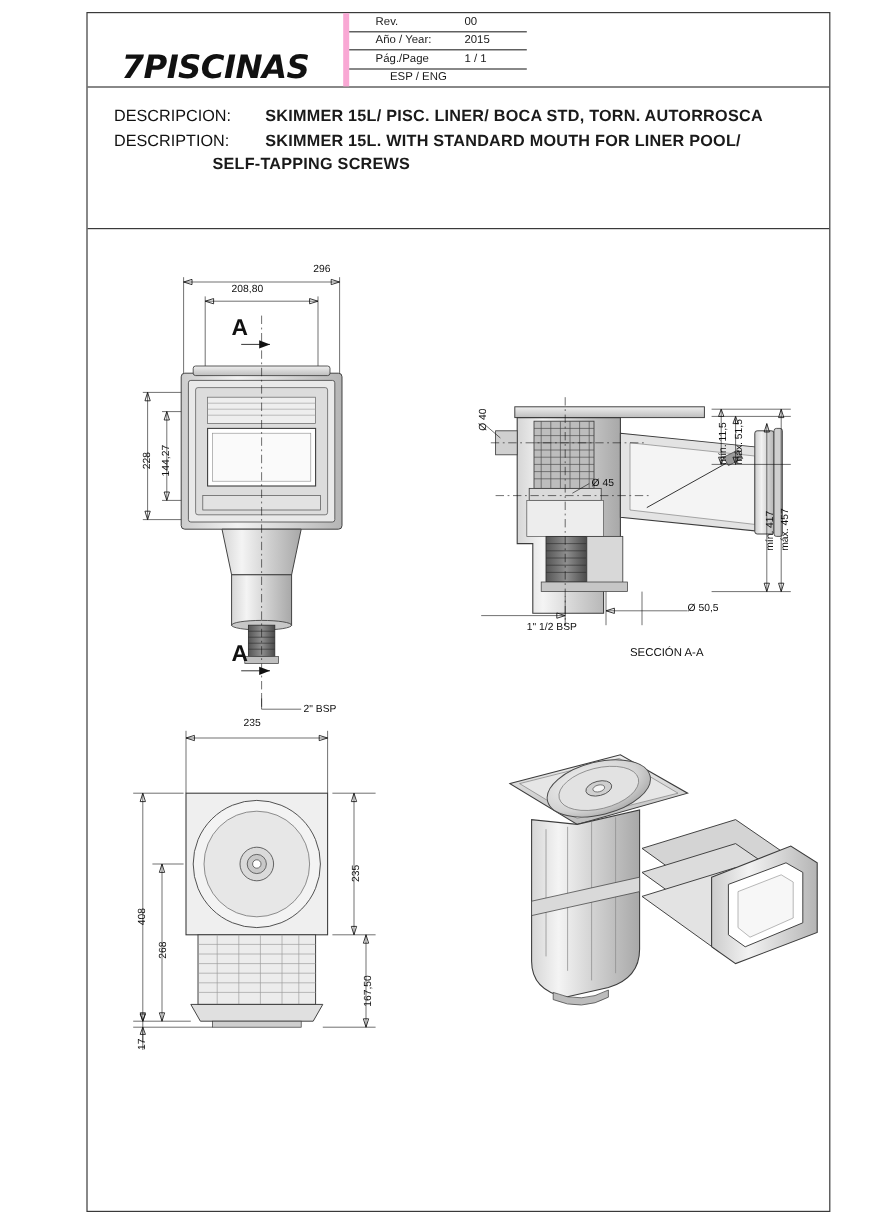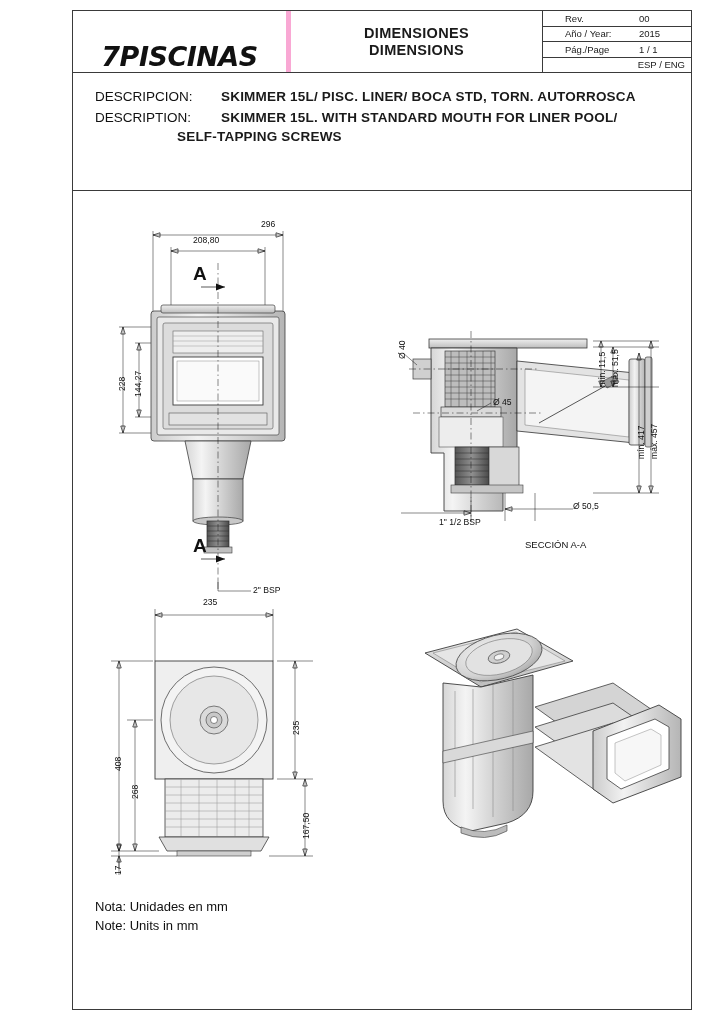--- a/index.html
+++ b/index.html
@@ -59,21 +59,21 @@
   .tb-row {
     flex: 1;
     display: flex;
     align-items: center;
     border-bottom: 1px solid #3a3a3a;
     padding: 0 6px;
   }
   .tb-row:last-child { border-bottom: none; }
   .tb-row .k { width: 74px; margin-left: 16px; }
   .tb-row .v { }
-  .tb-row.esp { justify-content: flex-end; }
+  .tb-row.esp { justify-content: flex-start; margin-left: 28px; }
 
   
   .header-info {
     padding: 14px 0 0 22px;
     height: 118px;
     border-bottom: 1px solid #3a3a3a;
   }
   .hi-line {
     display: flex;
     font-size: 13.5px;
@@ -126,24 +126,20 @@
   .gry { stroke: #8a8a8a; stroke-width: 0.6; fill: none; }
 </style>
 </head>
 <body>
 
 <div class="sheet">
 
   <div class="titleblock">
     <div class="tb-logo">
       <span class="brand">7PISCINAS</span>
-    </div>
-    <div class="tb-mid">
-      <div>DIMENSIONES</div>
-      <div>DIMENSIONS</div>
     </div>
     <div class="tb-right">
       <div class="tb-row">
         <span class="k">Rev.</span>
         <span class="v">00</span>
       </div>
       <div class="tb-row">
         <span class="k">Año / Year:</span>
         <span class="v">2015</span>
       </div>
@@ -463,19 +459,15 @@
     <div class="dim vert" style="left:576px; top:268px;">máx. 457</div>
     <div class="caption" style="left:452px; top:348px;">SECCIÓN A-A</div>
 
     <div class="dim" style="left:130px; top:406px;">235</div>
     <div class="dim vert" style="left:218px; top:544px;">235</div>
     <div class="dim vert" style="left:228px; top:648px;">167,50</div>
     <div class="dim vert" style="left:40px; top:580px;">408</div>
     <div class="dim vert" style="left:57px; top:608px;">268</div>
     <div class="dim vert" style="left:40px; top:684px;">17</div>
 
-    <div class="note-block">
-      <div>Nota: Unidades en mm</div>
-      <div>Note: Units in mm</div>
-    </div>
 
   </div>
 </div>
 
 </body></html>

